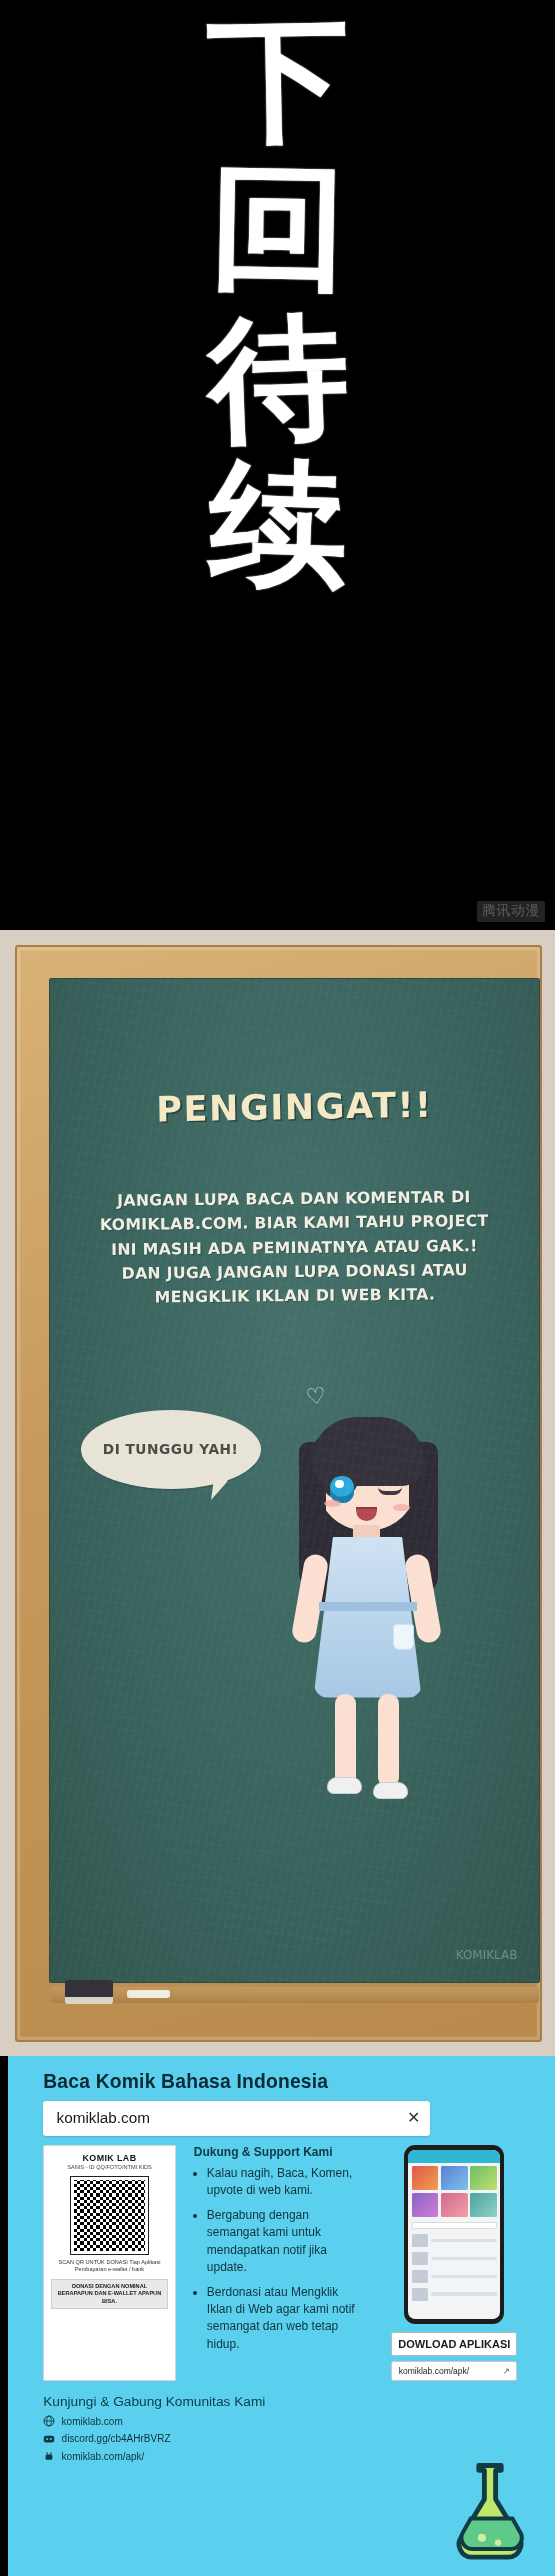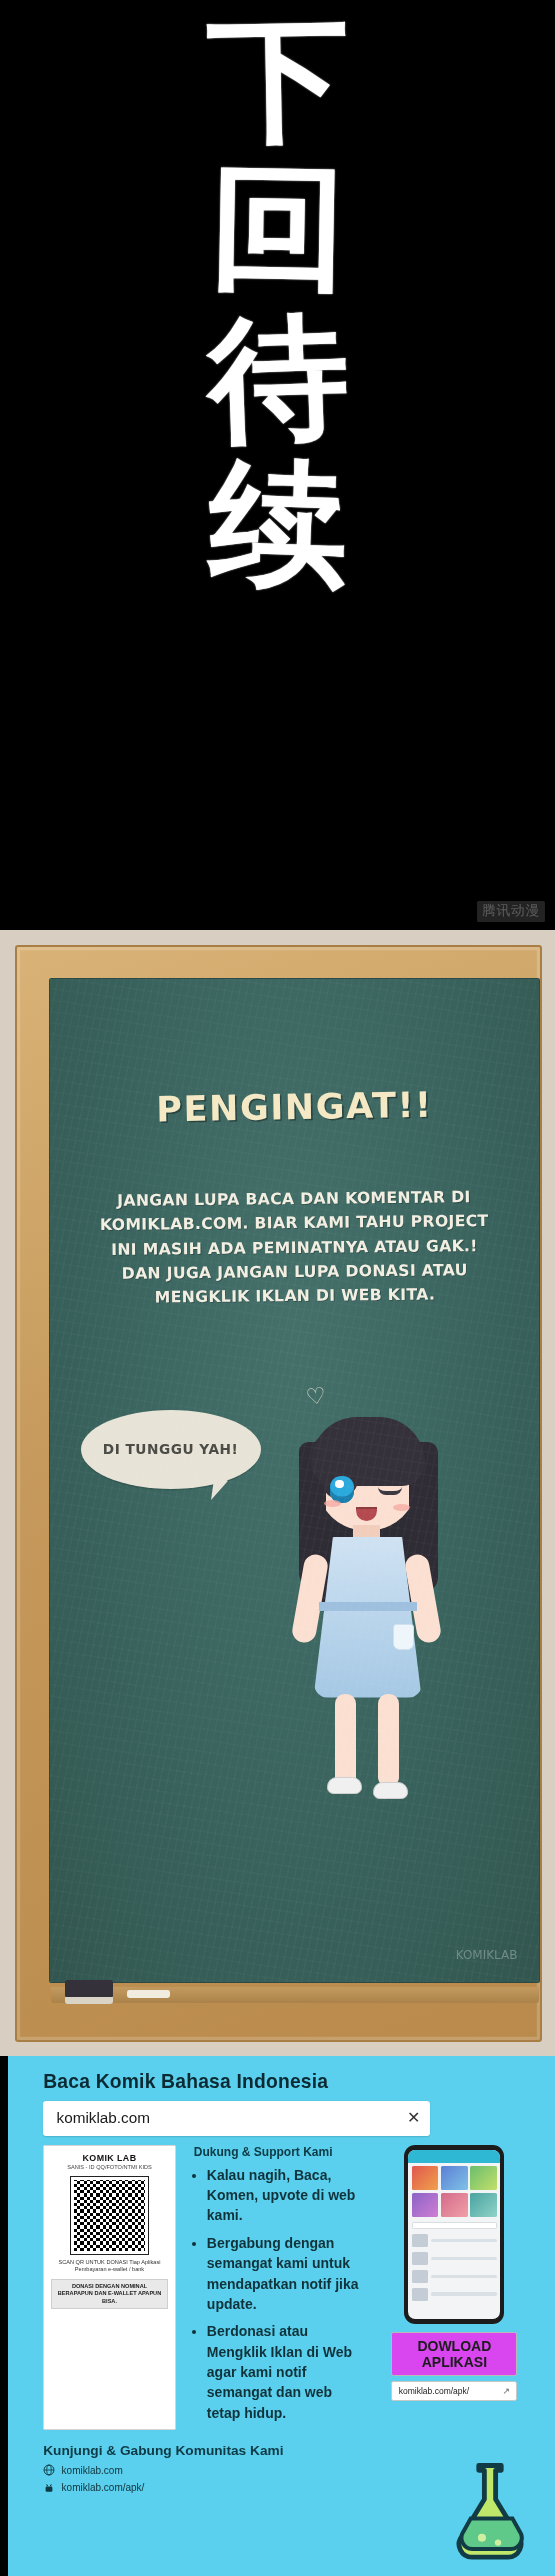--- a/index.html
+++ b/index.html
@@ -295,24 +295,23 @@
   .support-col { width: 171px; }
   .support-title {
     color: #0d3a44;
     font-size: 12px;
     font-weight: 700;
     margin-bottom: 5.6px;
   }
   .support-col ul { margin: 0; padding-left: 13px; }
   .support-col li {
     color: #10333b;
-    font-size: 14px;
+    font-size: 12px;
     line-height: 1.45;
     margin-bottom: 7.2px;
-    font-weight: bold;
   }
 
   .phone-col { width: 161px; position: relative; }
   .phone {
     width: 100px; height: 179px;
     background: #1c1c1c;
     border-radius: 11.3px;
     padding: 4.8px 4px;
     margin: 0 auto;
   }
@@ -332,24 +331,24 @@
   .ph-thumb:nth-child(5){background:linear-gradient(135deg,#d46a8a,#f1a0a8);}
   .ph-thumb:nth-child(6){background:linear-gradient(135deg,#4aa3a0,#8fd3c8);}
   .ph-bar { height: 7.2px; margin: 2.4px 3.2px; background: #ffffff; border: 0.8px solid #d8dde2; border-radius: 1.6px; }
   .ph-row { display: flex; gap: 3.2px; margin: 2.4px 3.2px; align-items: center; }
   .ph-row .sq { width: 16px; height: 13px; border-radius: 1.6px; background: #c4cdd5; }
   .ph-row .ln { flex: 1; height: 3.2px; background: #d9e0e6; border-radius: 1.6px; }
   .btn-download {
     display: block;
     width: 126px;
     margin: 8px auto 4.8px;
-    background: #d946ef;
+    background: #ffffff;
     border: 0.8px solid #b9b9b9;
     border-radius: 2.4px;
-    font-size: 14px;
+    font-size: 11px;
     font-weight: 700;
     color: #1c1c1c;
     text-align: center;
     padding: 4.8px 0;
     cursor: pointer;
   }
   .mini-url {
     width: 126px;
     margin: 0 auto;
     background: #ffffff;
@@ -363,21 +362,21 @@
     justify-content: space-between;
   }
   .mini-url .arrow { color: #666; font-size: 8.9px; }
 
   .community {
     margin: 13px 0 0 3.2px;
   }
   .community-title {
     color: #0d3a44;
     font-size: 13.7px;
-    font-weight: 700;
+    font-weight: 400;
     margin-bottom: 6.4px;
   }
   .community-list { list-style: none; margin: 0; padding: 0; }
   .community-list li {
     display: flex; align-items: center; gap: 6.4px;
     font-size: 10px; color: #10333b;
     margin-bottom: 5.6px;
   }
   .ci { width: 12px; height: 12px; display: inline-block; flex: 0 0 12px; }
 
@@ -527,20 +526,30 @@
                 <circle cx="8" cy="8" r="6.6" fill="none" stroke="#0d3a44" stroke-width="1.3"></circle>
                 <ellipse cx="8" cy="8" rx="3" ry="6.6" fill="none" stroke="#0d3a44" stroke-width="1.1"></ellipse>
                 <line x1="1.5" y1="8" x2="14.5" y2="8" stroke="#0d3a44" stroke-width="1.1"></line>
               </svg>
           </span>
           <span>komiklab.com</span>
         </li>
         <li>
           <span class="ci">
             <svg viewBox="0 0 16 16" width="12" height="12">
+                <rect x="1" y="3.5" width="14" height="9" rx="3" fill="#0d3a44"></rect>
+                <circle cx="5.6" cy="8" r="1.4" fill="#5ad0ee"></circle>
+                <circle cx="10.4" cy="8" r="1.4" fill="#5ad0ee"></circle>
+              </svg>
+          </span>
+          <span>discord.gg/cb4AHrBVRZ</span>
+        </li>
+        <li>
+          <span class="ci">
+            <svg viewBox="0 0 16 16" width="12" height="12">
                 <rect x="3.5" y="6" width="9" height="7" rx="1.6" fill="#0d3a44"></rect>
                 <circle cx="5.8" cy="4.6" r=".9" fill="#0d3a44"></circle>
                 <circle cx="10.2" cy="4.6" r=".9" fill="#0d3a44"></circle>
                 <line x1="4.6" y1="3" x2="6" y2="4.8" stroke="#0d3a44" stroke-width="1"></line>
                 <line x1="11.4" y1="3" x2="10" y2="4.8" stroke="#0d3a44" stroke-width="1"></line>
               </svg>
           </span>
           <span>komiklab.com/apk/</span>
         </li>
       </ul>

